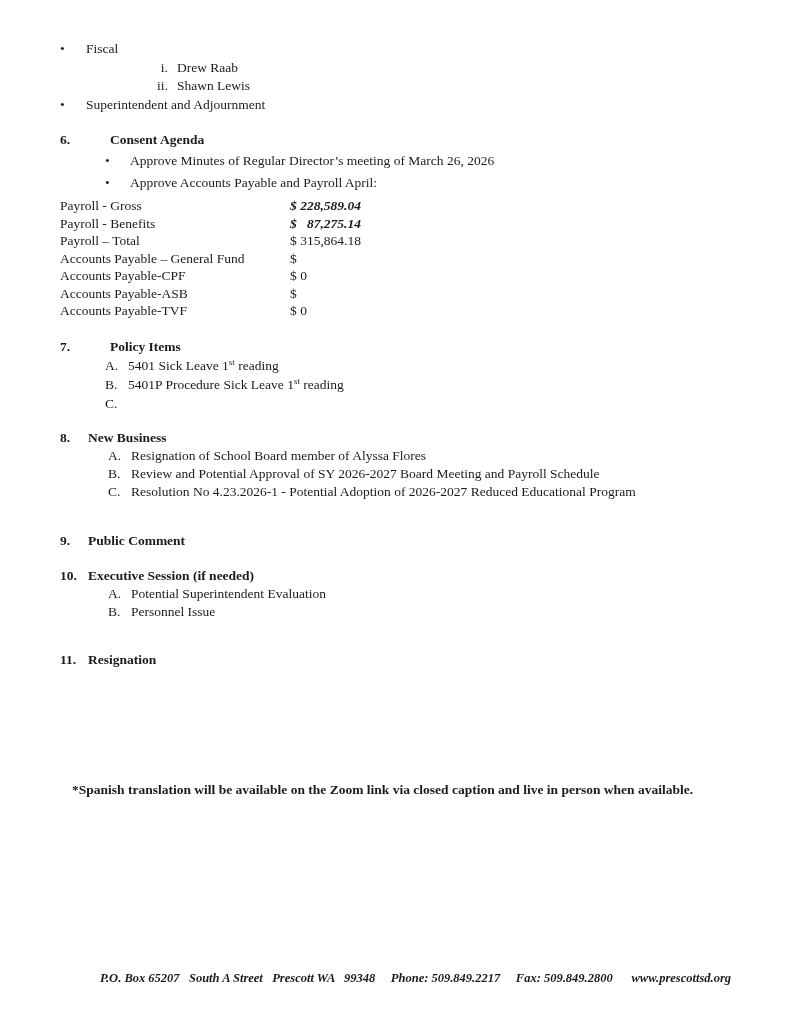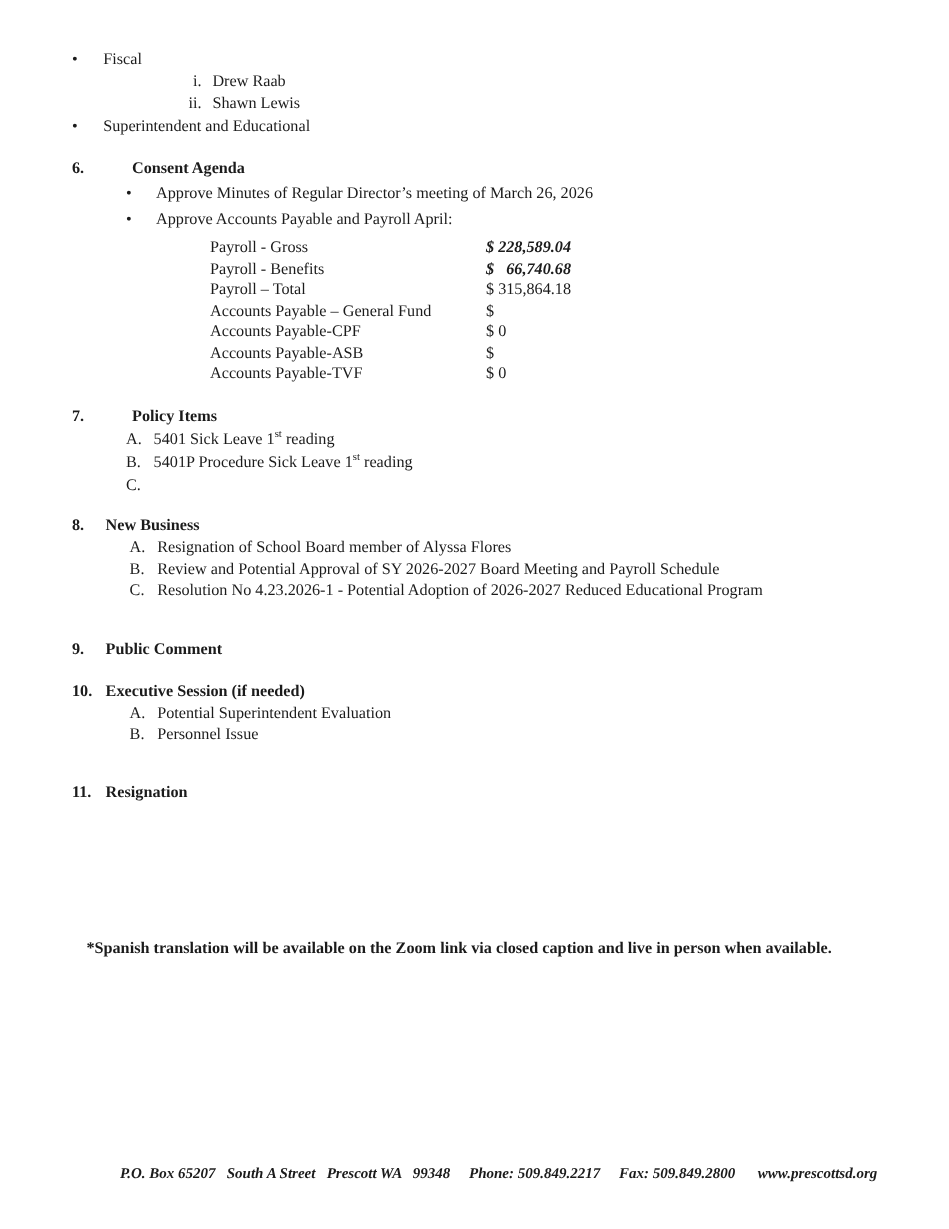--- a/index.html
+++ b/index.html
@@ -24,21 +24,21 @@
   
   .sec-row { display: flex; line-height: 19px; }
   .sec-num { width: 50px; flex: 0 0 50px; font-weight: 700; }
   .sec-num-narrow { width: 28px; flex: 0 0 28px; font-weight: 700; }
   .sec-title { font-weight: 700; }
 
   
   #sec6 { margin-top: 16px; }
   .agenda-bullet { display: flex; margin-left: 45px; margin-top: 3px; line-height: 18.5px; }
   .agenda-bullet .bullet-marker { width: 25px; flex: 0 0 25px; }
-  .payroll { margin-left: 115px; margin-top: 5px; }
+  .payroll { margin-top: 5px; }
   .payroll-row { display: flex; line-height: 17.5px; }
   .payroll-label { width: 230px; flex: 0 0 230px; }
   .payroll-value { white-space: pre; }
   .italic { font-style: italic; font-weight: bold; }
 
   
   #sec7 { margin-top: 17px; }
   .lettered-item { display: flex; line-height: 19px; }
   .policy-item { margin-left: 45px; }
   .item-marker { width: 23px; flex: 0 0 23px; }
@@ -88,21 +88,21 @@
     <div class="roman-line">
       <span class="roman-marker">i.</span>
       <span>Drew Raab</span>
     </div>
     <div class="roman-line">
       <span class="roman-marker">ii.</span>
       <span>Shawn Lewis</span>
     </div>
     <div class="top-bullet">
       <span class="bullet-marker">•</span>
-      <span>Superintendent and Educational</span>
+      <span>Superintendent and Adjournment</span>
     </div>
 
     <div id="sec6">
       <div class="sec-row">
         <span class="sec-num">6.</span>
         <span class="sec-title">Consent Agenda</span>
       </div>
       <div class="agenda-bullet">
         <span class="bullet-marker">•</span>
         <span>Approve Minutes of Regular Director’s meeting of March 26, 2026</span>
@@ -111,21 +111,21 @@
         <span class="bullet-marker">•</span>
         <span>Approve Accounts Payable and Payroll April:</span>
       </div>
       <div class="payroll">
         <div class="payroll-row">
           <span class="payroll-label">Payroll - Gross</span>
           <span class="payroll-value italic">$ 228,589.04</span>
         </div>
         <div class="payroll-row">
           <span class="payroll-label">Payroll - Benefits</span>
-          <span class="payroll-value italic">$   66,740.68</span>
+          <span class="payroll-value italic">$   87,275.14</span>
         </div>
         <div class="payroll-row">
           <span class="payroll-label">Payroll – Total</span>
           <span class="payroll-value">$ 315,864.18</span>
         </div>
         <div class="payroll-row">
           <span class="payroll-label">Accounts Payable – General Fund</span>
           <span class="payroll-value">$</span>
         </div>
         <div class="payroll-row">

